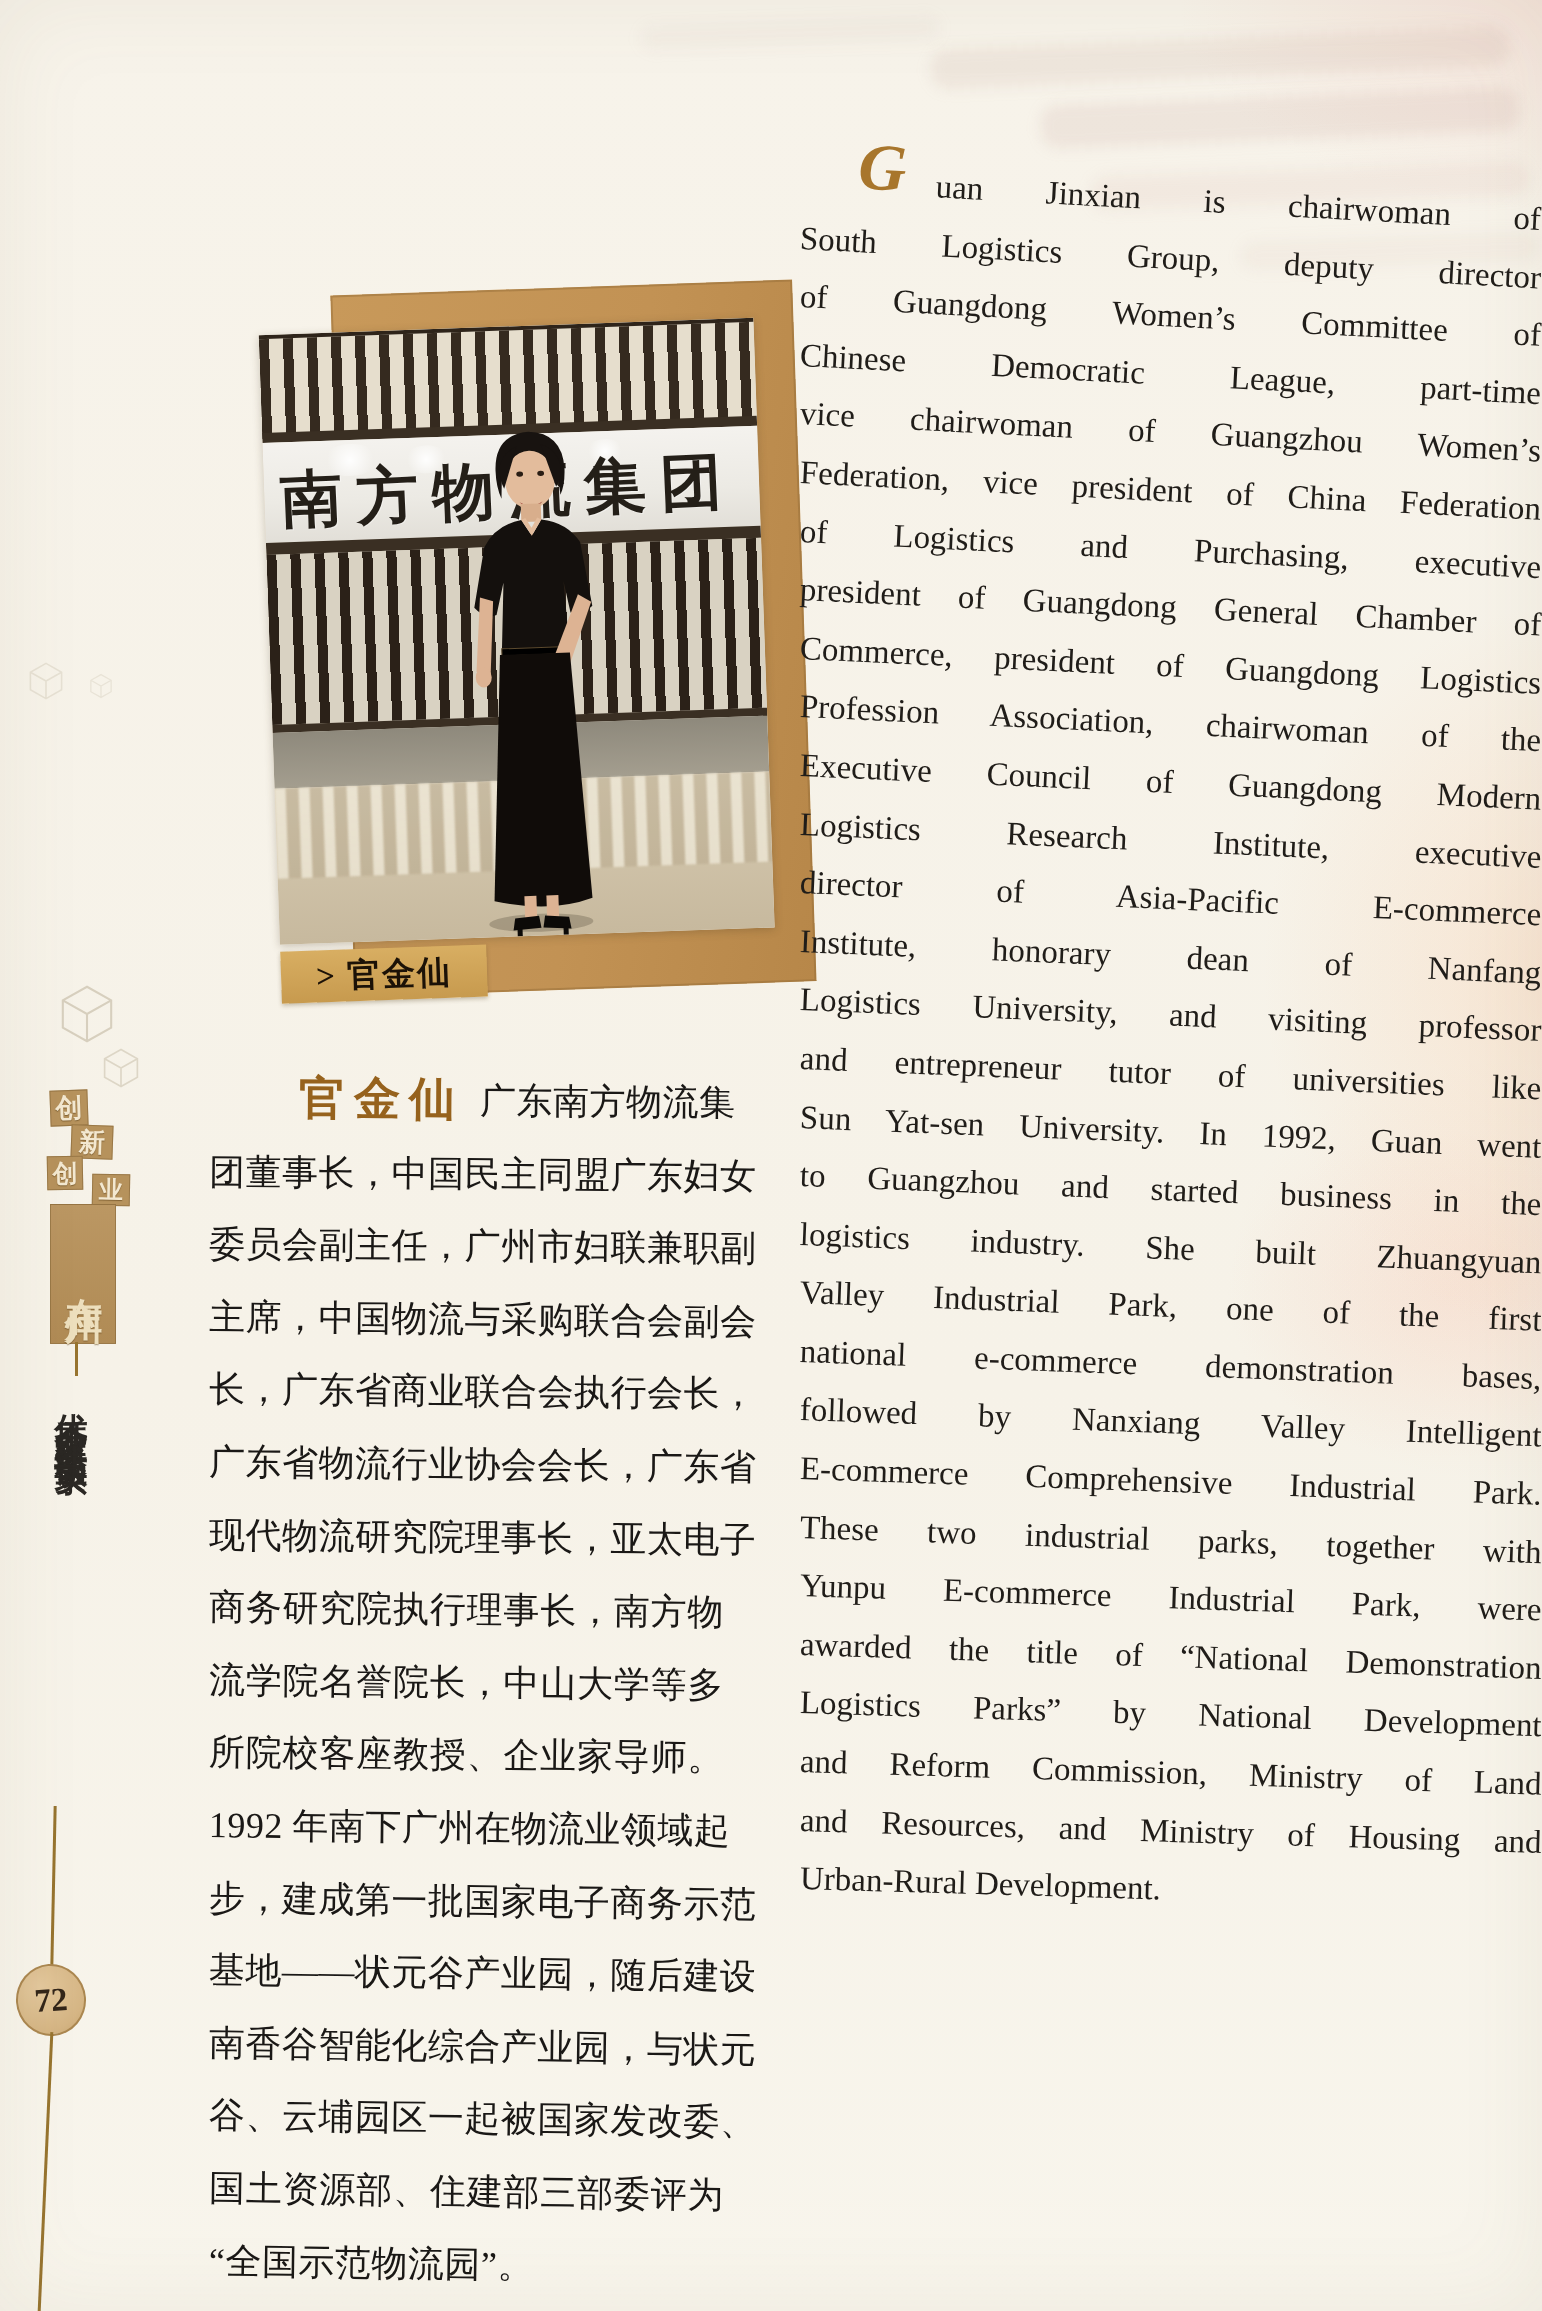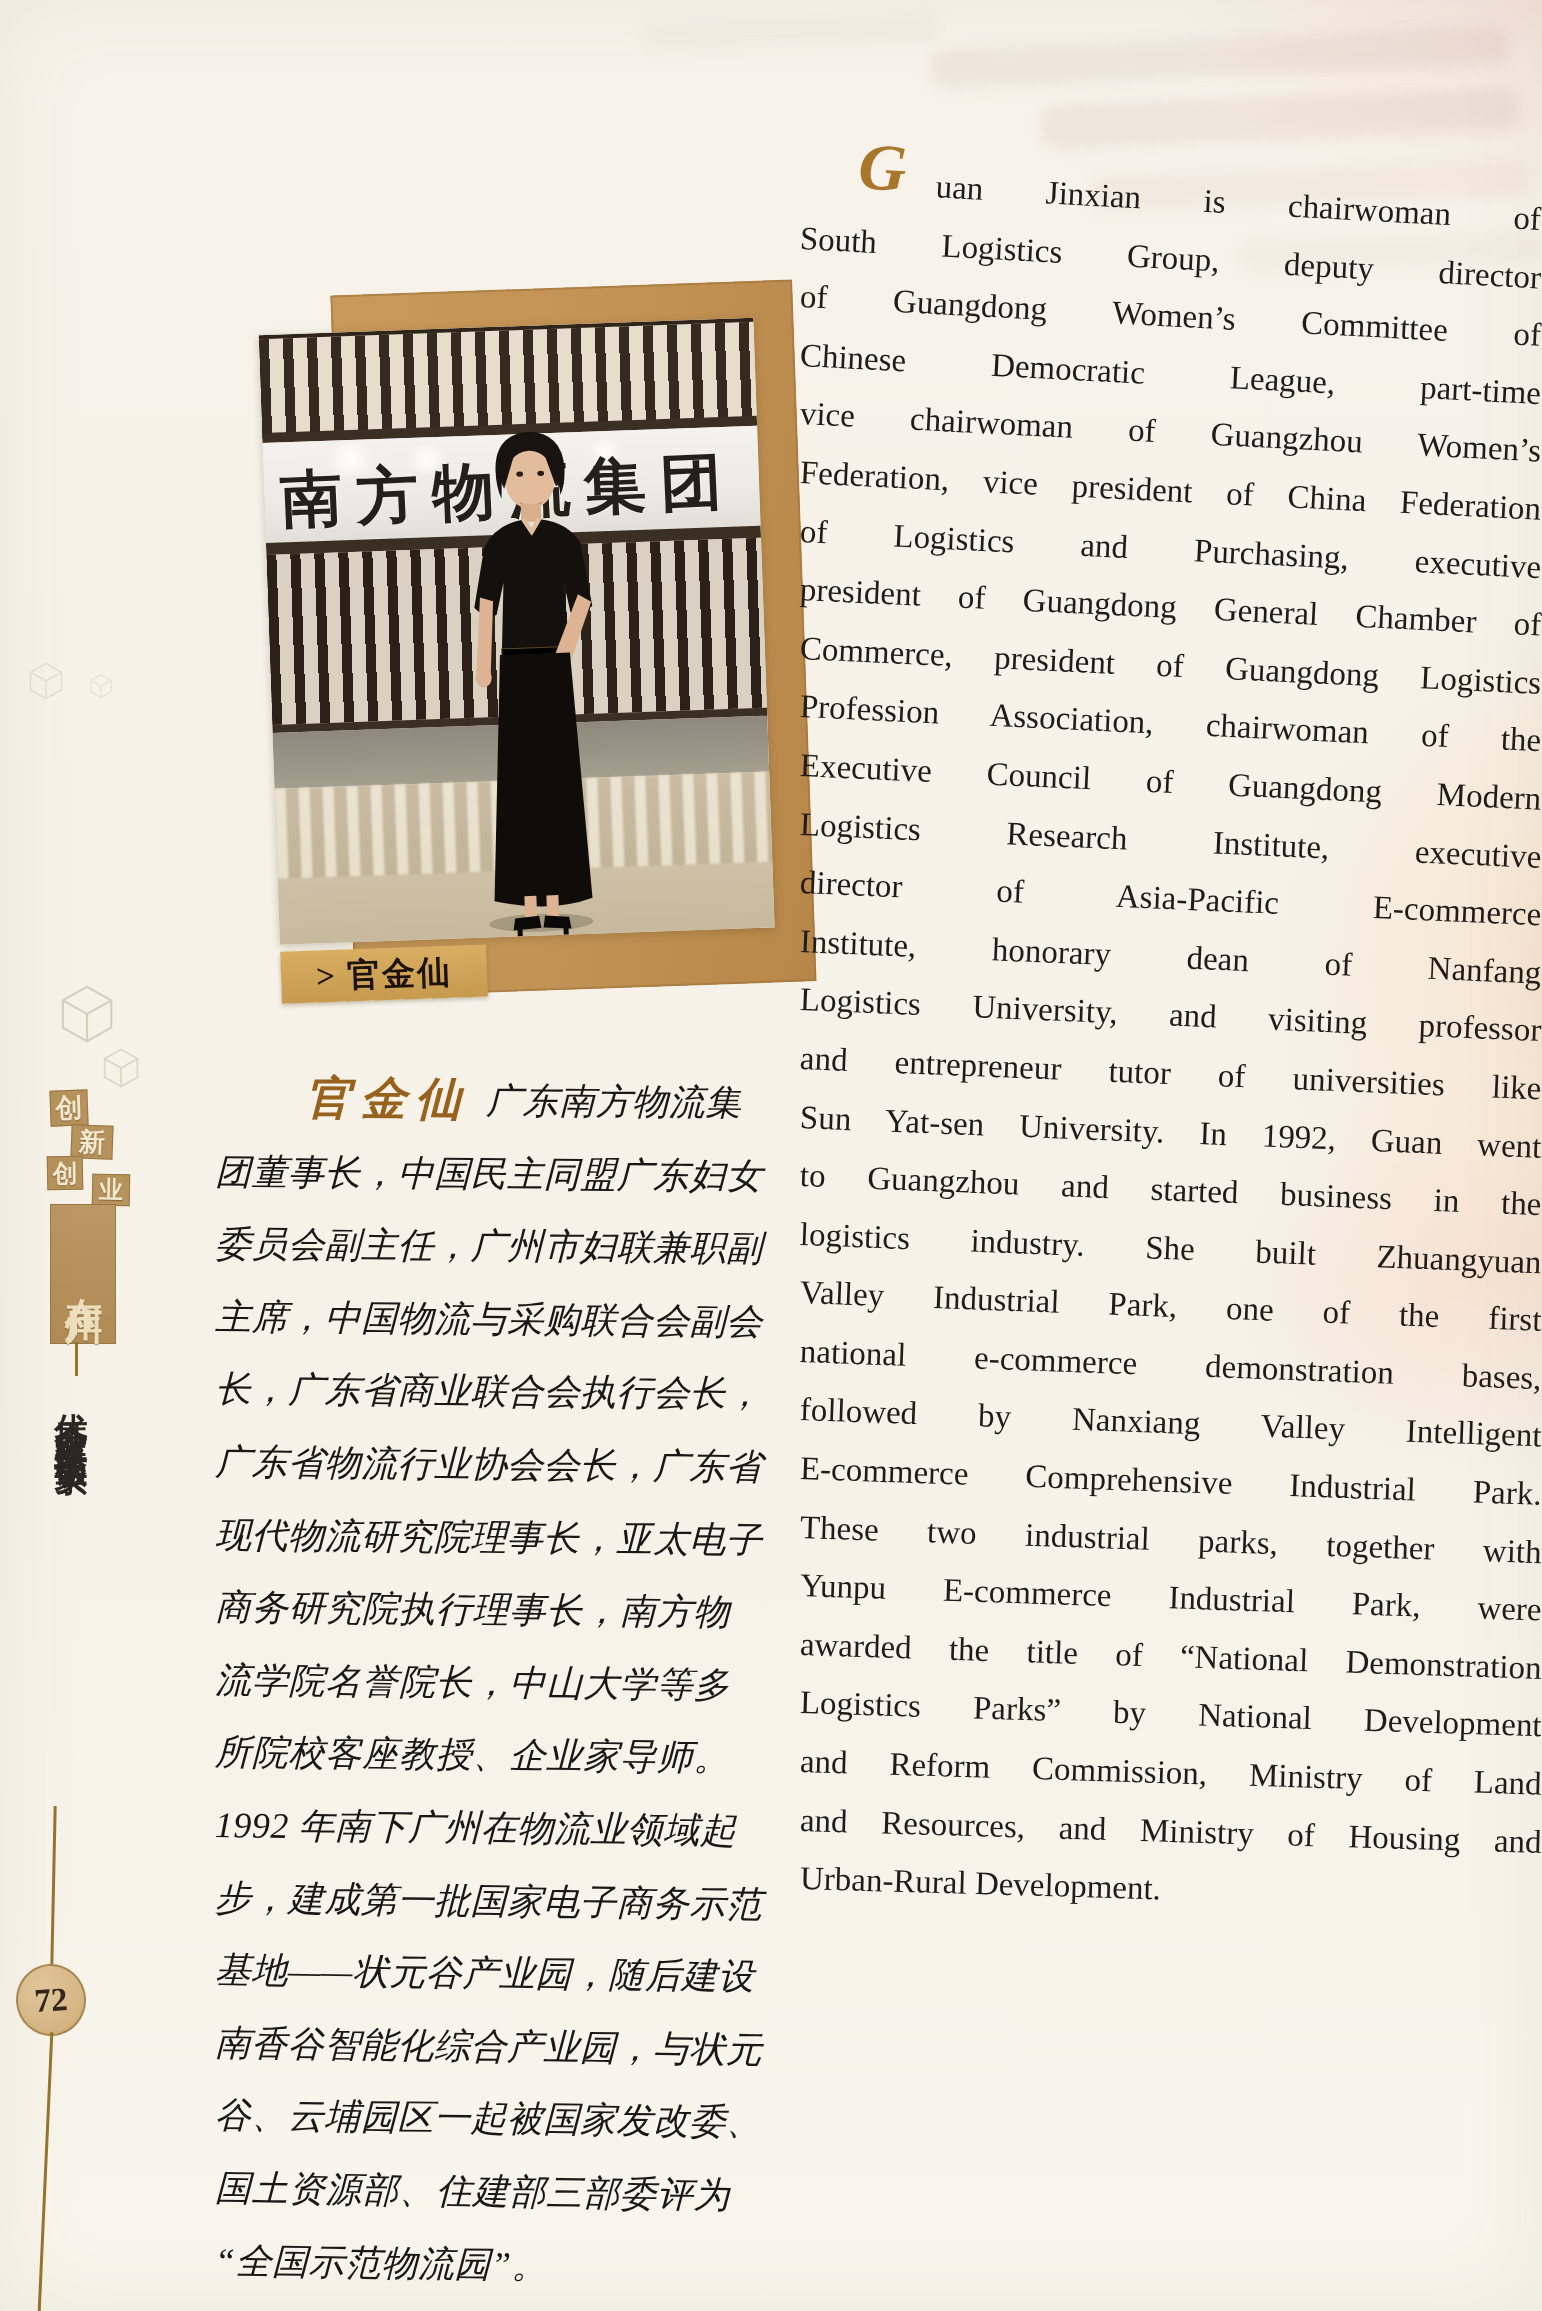--- a/index.html
+++ b/index.html
@@ -99,21 +99,21 @@
   .woman{position:absolute; left:160px; top:92px; width:200px; height:520px;}
   .caption{
     position:absolute; left:15px; top:672px; width:206px; height:52px;
     background:linear-gradient(180deg,#d8ae62,#c79a4e);
     display:flex; align-items:center; justify-content:center;
     font-weight:bold; font-size:33px; color:#1c1207; letter-spacing:2px;
     box-shadow:0 2px 4px rgba(80,60,20,.3);
     font-family:"Liberation Serif",serif;
   }
   
-  .cn-col{position:absolute; left:215px; top:1062px; width:515px;font-style:italic;}
+  .cn-col{position:absolute; left:209px; top:1062px; width:515px;}
   .cn-line{
     font-size:36px; line-height:72.6px; color:#1a1816; letter-spacing:.5px;
     text-align:justify; text-align-last:justify; transform-origin:0 50%;
     font-family:"Liberation Serif",serif; white-space:nowrap;
   }
   .cn-first{text-align:left; text-align-last:left; padding-left:90px; white-space:nowrap;}
   .cn-heading{font-size:46px; font-weight:bold; color:#96621d; letter-spacing:9px; margin-right:16px; vertical-align:-2px;}
   .cn-last{text-align:left; text-align-last:left;}
   
   .en-col{position:absolute; left:800px; top:150px; width:742px;}

